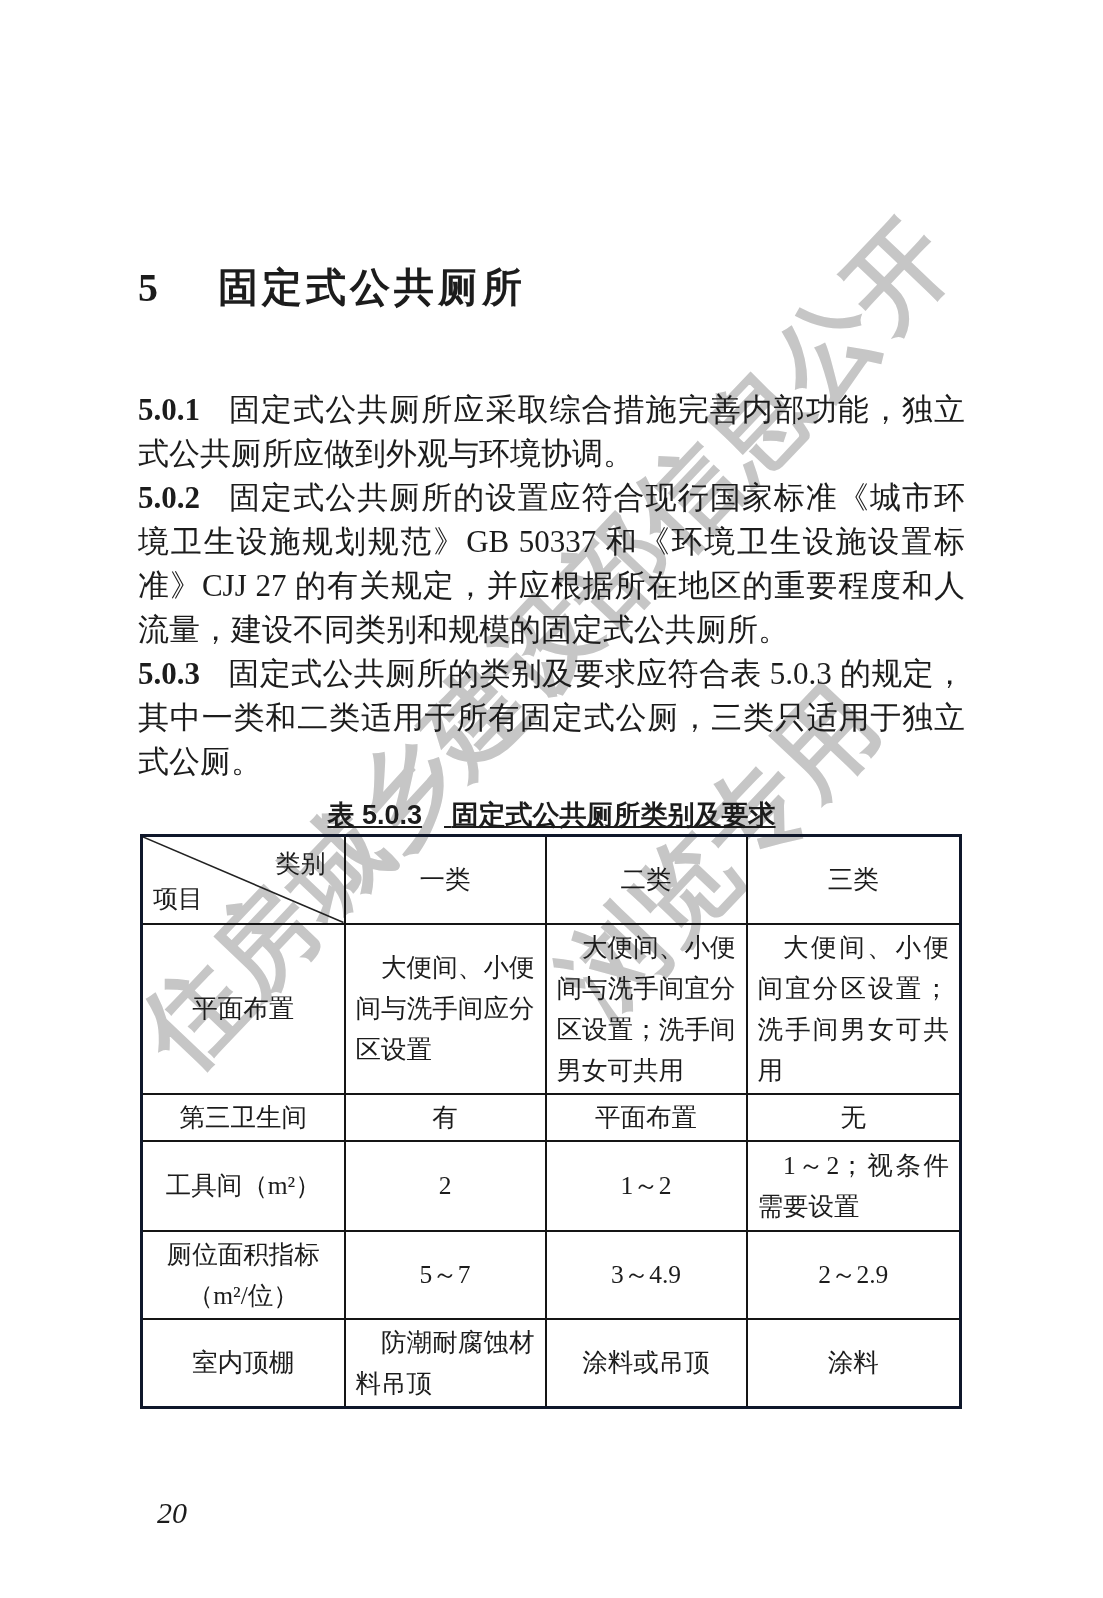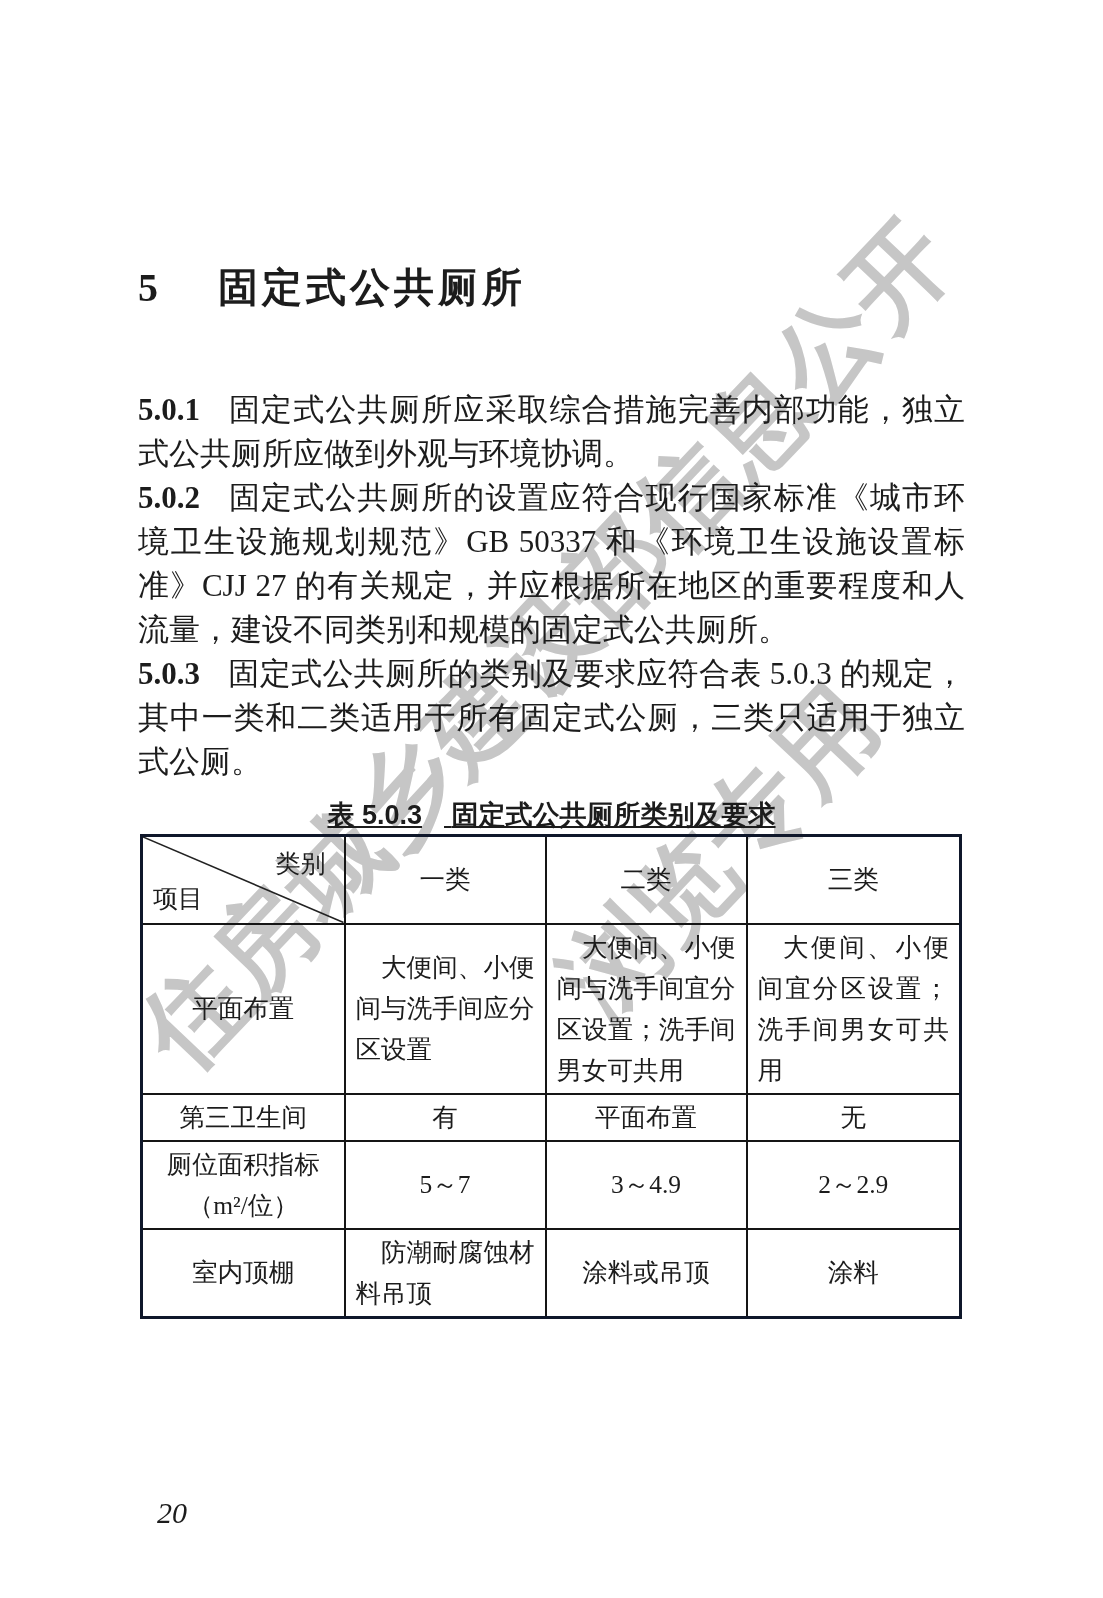--- a/index.html
+++ b/index.html
@@ -100,20 +100,26 @@
             <td class="justify">大便间、小便间与洗手间应分区设置</td>
             <td class="justify">大便间、小便间与洗手间宜分区设置；洗手间男女可共用</td>
             <td class="justify">大便间、小便间宜分区设置；洗手间男女可共用</td>
           </tr>
           <tr class="r3">
             <td class="center">第三卫生间</td>
             <td class="center">有</td>
             <td class="center">平面布置</td>
             <td class="center">无</td>
           </tr>
+          <tr class="r4">
+            <td class="center">工具间（m²）</td>
+            <td class="center">2</td>
+            <td class="center">1～2</td>
+            <td class="justify">1～2；视条件需要设置</td>
+          </tr>
           <tr class="r5">
             <td class="center">厕位面积指标（m²/位）</td>
             <td class="center">5～7</td>
             <td class="center">3～4.9</td>
             <td class="center">2～2.9</td>
           </tr>
           <tr class="r6">
             <td class="center">室内顶棚</td>
             <td class="justify">防潮耐腐蚀材料吊顶</td>
             <td class="center">涂料或吊顶</td>

